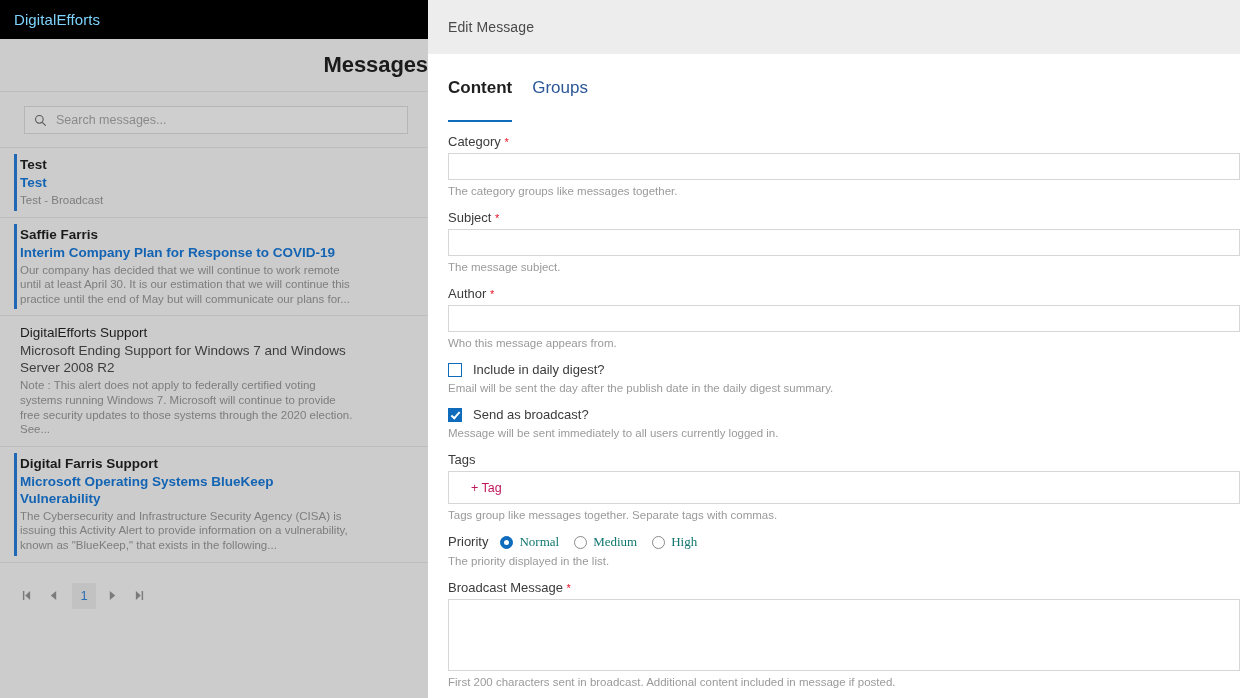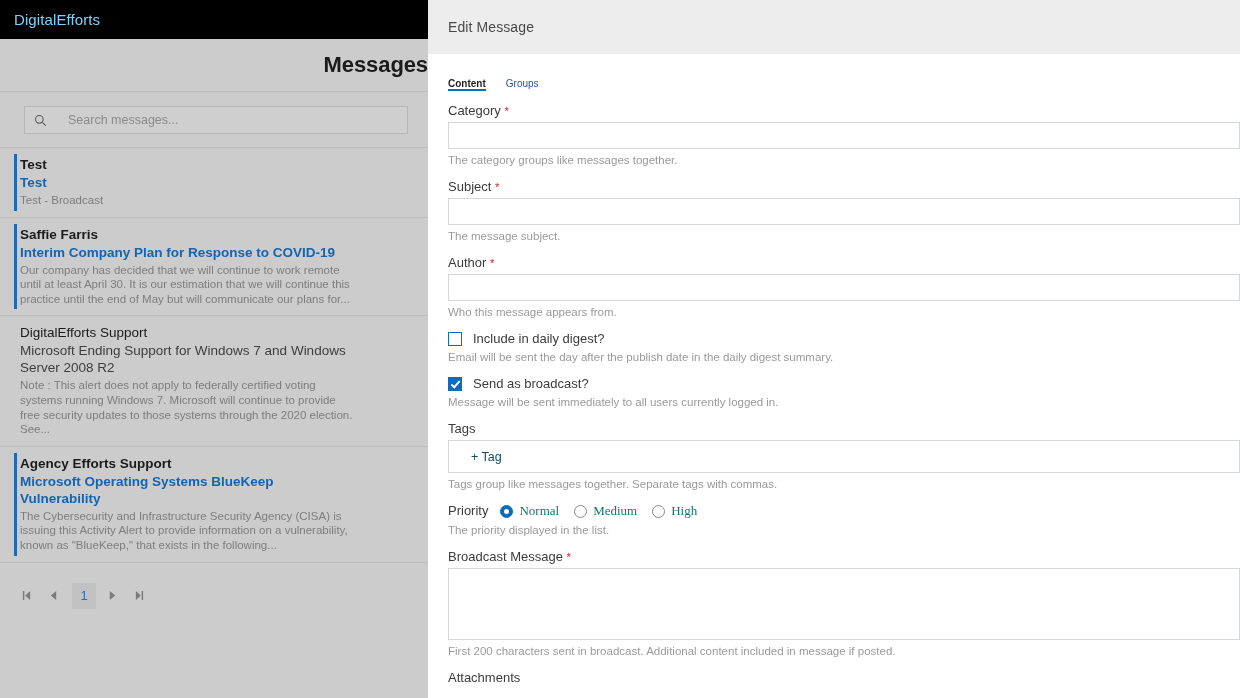--- a/index.html
+++ b/index.html
@@ -75,21 +75,21 @@
     box-sizing: border-box;
   }
   .search-box svg { display: block; }
   .search-input {
     border: 0;
     outline: none;
     background: transparent;
     font-family: "Liberation Sans", sans-serif;
     font-size: 12.5px;
     color: #3a3a3a;
-    margin-left: 21px;
+    margin-left: 9px;
     width: 100%;
     padding: 0;
   }
   .search-input::placeholder { color: #8a8a8a; }
 
   .msg-list {
     border-top: 1px solid #bdbdbd;
   }
   .msg-item {
     position: relative;
@@ -189,23 +189,23 @@
   .form-area {
     padding: 24px 0 0 20px;
     box-sizing: border-box;
   }
   .tabs {
     display: flex;
     align-items: flex-start;
     margin-bottom: 12px;
   }
   .tab {
-    font-size: 10px;
+    font-size: 17px;
     color: #2b5797;
-    padding: 0 0 0 0;
+    padding: 0 0 22px 0;
     margin-right: 20px;
     cursor: pointer;
     border-bottom: 2px solid transparent;
   }
   .tab.active {
     font-weight: bold;
     color: #1f1f1f;
     border-bottom: 2px solid #0f6cbd;
   }
   .field { margin-bottom: 0; }
@@ -277,21 +277,21 @@
     height: 33px;
     border: 1px solid #d4d6d8;
     box-sizing: border-box;
     display: flex;
     align-items: center;
     padding-left: 22px;
     background: #fff;
   }
   .tag-placeholder {
     font-size: 12.5px;
-    color: #0c4a6e;
+    color: #be185d;
   }
   .priority-row {
     display: flex;
     align-items: flex-start;
     margin-bottom: 0;
   }
   .priority-label {
     font-size: 13px;
     color: #3b3b3b;
     margin-right: 12px;
@@ -393,21 +393,21 @@
         <div class="msg-body">Our company has decided that we will continue to work remote until at least April 30. It is our estimation that we will continue this practice until the end of May but will communicate our plans for...</div>
       </div>
 
       <div class="msg-item">
         <div class="msg-author">DigitalEfforts Support</div>
         <div class="msg-subject plain">Microsoft Ending Support for Windows 7 and Windows Server 2008 R2</div>
         <div class="msg-body">Note : This alert does not apply to federally certified voting systems running Windows 7. Microsoft will continue to provide free security updates to those systems through the 2020 election. See...</div>
       </div>
 
       <div class="msg-item accent">
-        <div class="msg-author bold">Agency Efforts Support</div>
+        <div class="msg-author bold">Digital Farris Support</div>
         <div class="msg-subject link">Microsoft Operating Systems BlueKeep Vulnerability</div>
         <div class="msg-body">The Cybersecurity and Infrastructure Security Agency (CISA) is issuing this Activity Alert to provide information on a vulnerability, known as "BlueKeep," that exists in the following...</div>
       </div>
 
     </div>
 
     <div class="pager">
       <div class="pager-btn">
         <svg width="9" height="9" viewBox="0 0 10 10">
             <polygon points="9,0 9,10 3.6,5" fill="#7b7b7b"></polygon>

